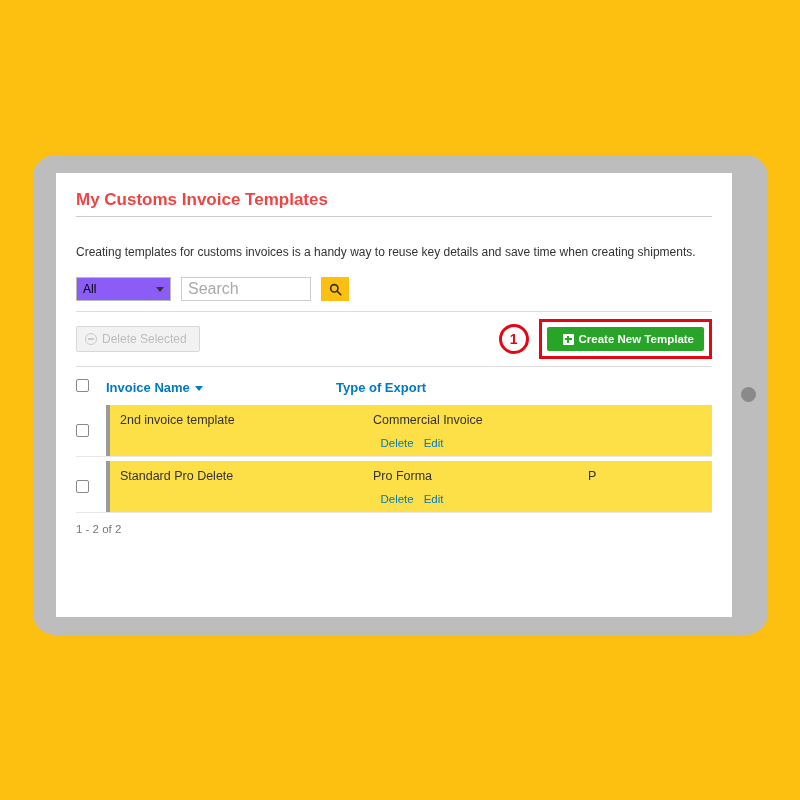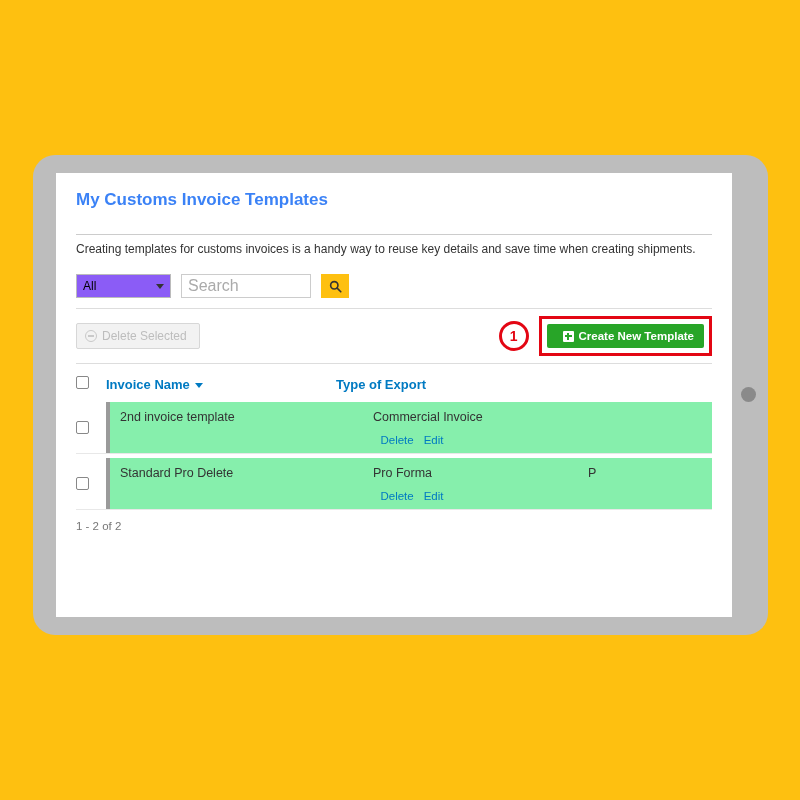--- a/index.html
+++ b/index.html
@@ -31,28 +31,28 @@
   .screen {
     background: #ffffff;
     width: 100%;
     height: 100%;
     padding: 17px 20px 20px 20px;
     overflow: hidden;
   }
   .page-title {
     font-size: 17px;
     font-weight: bold;
-    color: #3b82f6;
-    padding-bottom: 24px;
+    color: #ef4444;
+    padding-bottom: 6px;
     border-bottom: 1px solid #ccc;
   }
   .subtitle {
     font-size: 12px;
     color: #333;
-    margin-top: 7px;
+    margin-top: 28px;
   }
   .toolbar {
     margin-top: 18px;
     display: flex;
     align-items: center;
     gap: 10px;
     padding-bottom: 10px;
     border-bottom: 1px solid #ddd;
   }
   .filter-select {
@@ -216,21 +216,21 @@
   }
   .row-check {
     width: 30px;
     display: flex;
     align-items: center;
     justify-content: flex-start;
   }
   .row-body {
     flex: 1;
     border-left: 4px solid #9a9a9a;
-    background: #86efac;
+    background: #fde047;
     padding: 8px 0 3px 10px;
   }
   .row-body-data {
     display: flex;
     font-size: 12.5px;
     color: #333;
     min-height: 18px;
   }
   .rb-name  { flex: 0 0 216px; }
   .rb-type  { flex: 0 0 215px; margin-left: 37px; }

